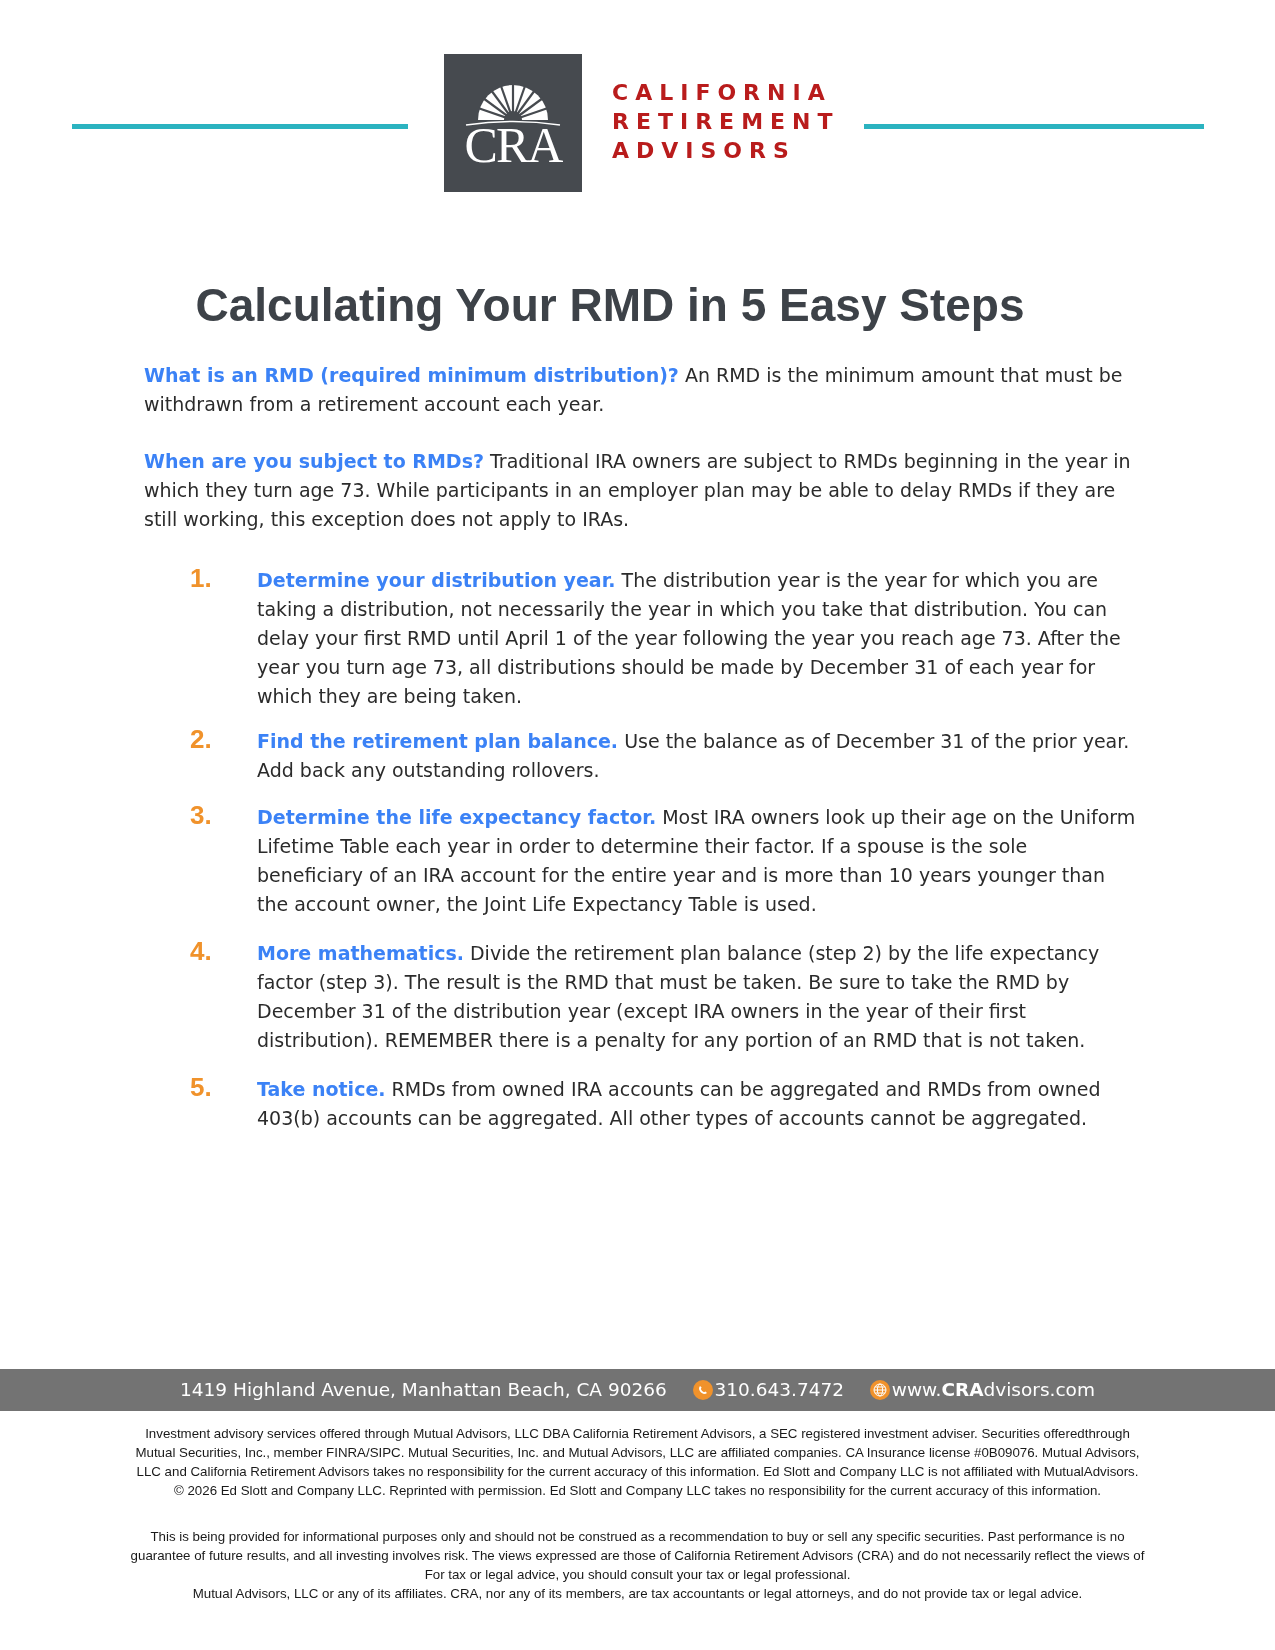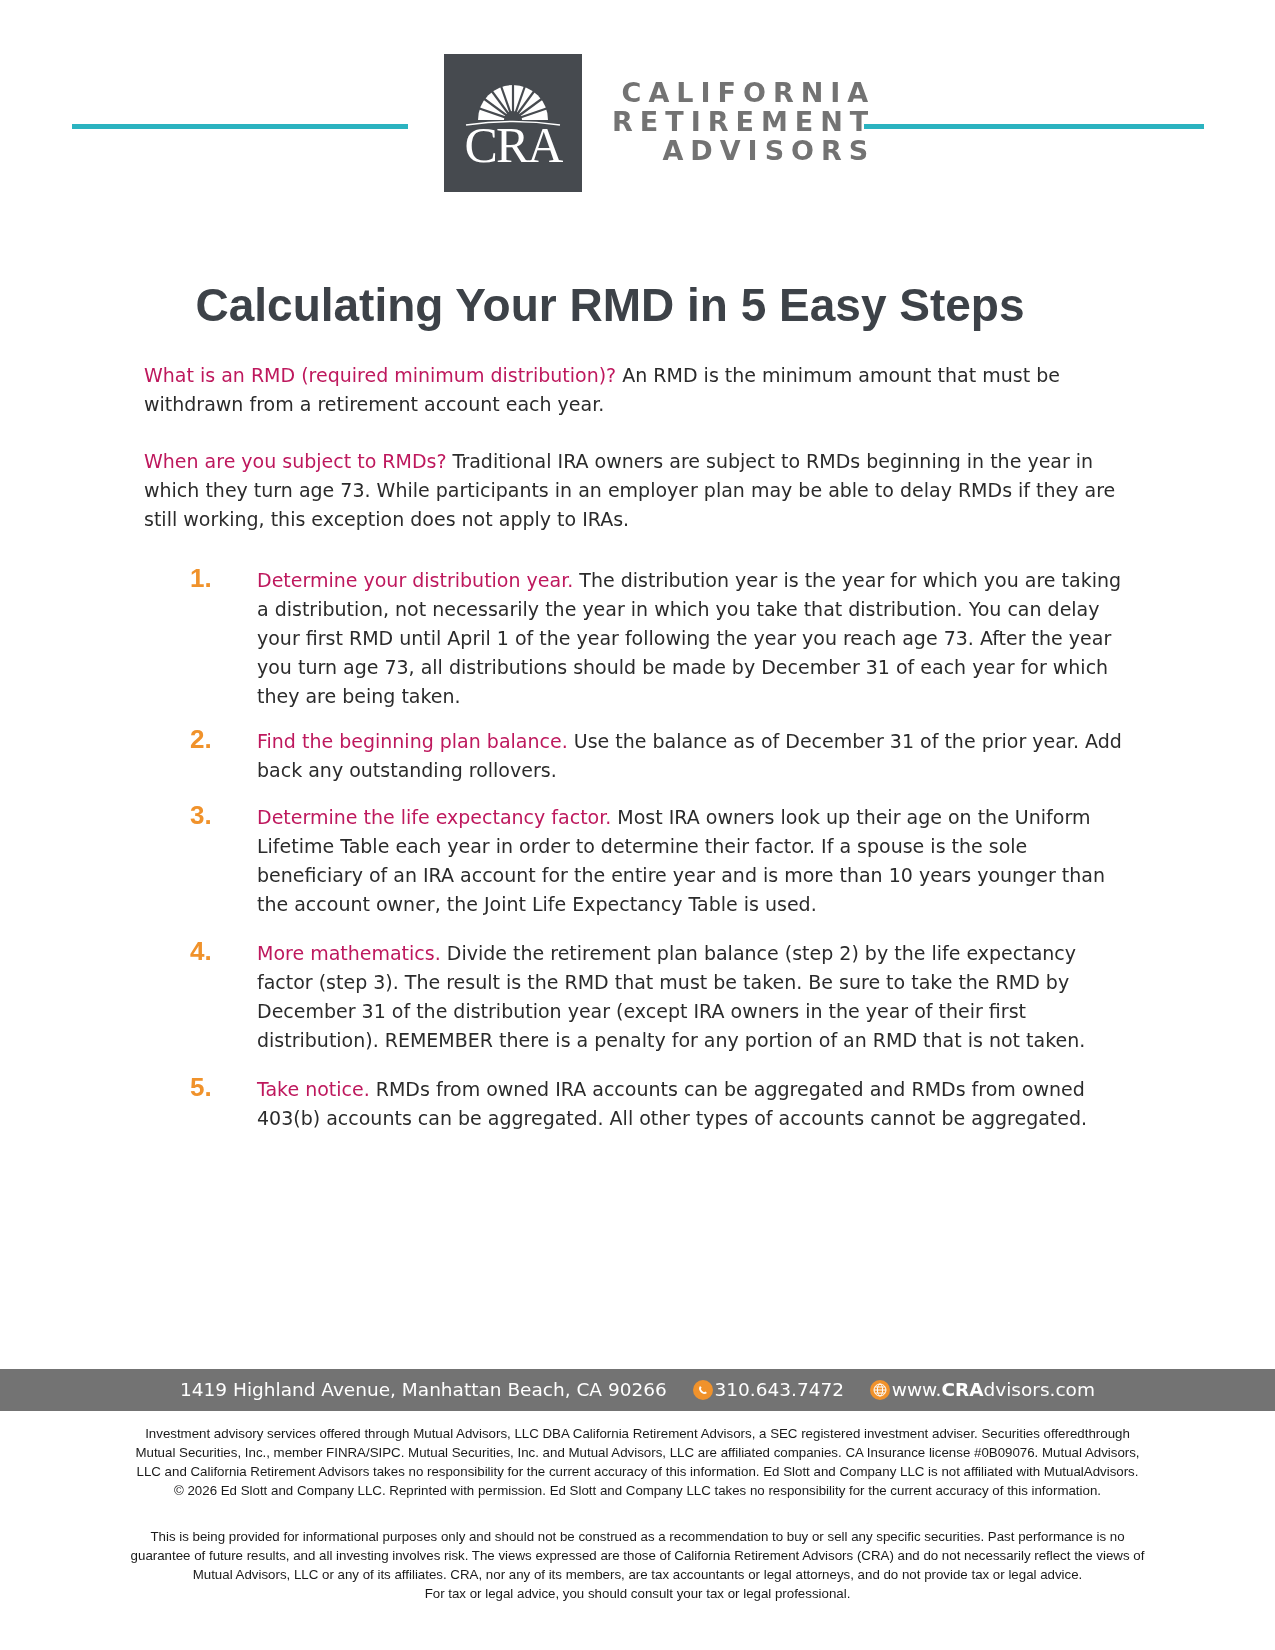--- a/index.html
+++ b/index.html
@@ -7,31 +7,31 @@
          font-family: "Liberation Sans", "DejaVu Sans", sans-serif; color: #2b2b2b; }
 
   .header-line { position: absolute; top: 124px; height: 5px; background: #2bb3c0; }
   .header-line.left { left: 72px; width: 336px; }
   .header-line.right { left: 864px; width: 340px; }
 
   .logo-box { position: absolute; left: 444px; top: 54px; width: 138px; height: 138px; background: #464a4f; }
   .logo-sun { position: absolute; left: 20px; top: 24px; width: 98px; height: 50px; }
   .logo-cra { position: absolute; left: 0; top: 62px; width: 138px; text-align: center;
               font-family: "Liberation Serif", "DejaVu Serif", serif; font-size: 50px; color: #ffffff; letter-spacing: -2px; }
-  .logo-words { position: absolute; left: 612px; top: 78px; font-family: "DejaVu Sans", sans-serif; font-size: 27px;
-                color: #737373; letter-spacing: 7px; line-height: 29px; font-weight: bold; text-align: right; }
+  .logo-words { position: absolute; left: 612px; top: 78px; font-family: "DejaVu Sans", sans-serif; font-size: 22px;
+                color: #b91c1c; letter-spacing: 7px; line-height: 29px; font-weight: bold; }
 
   .title { position: absolute; left: 0; top: 278px; width: 1220px; text-align: center;
            font-size: 46px; font-weight: bold; color: #3d4248; }
 
   .intro { position: absolute; left: 144px; width: 1000px; font-size: 20.5px; line-height: 29px; color: #2b2b2b;
            font-family: "DejaVu Sans", sans-serif; font-size: 19px; }
   .intro.p1 { top: 361px; }
   .intro.p2 { top: 447px; }
-  .lead { color: #be185d; font-weight: normal; }
+  .lead { color: #3b82f6; font-weight: bold; }
   .step { position: absolute; left: 190px; width: 960px; }
   .step-num { position: absolute; left: 0; top: -3px; font-size: 26px; font-weight: bold; color: #f0922b; }
   .step-text { position: absolute; left: 67px; width: 880px; font-family: "DejaVu Sans", sans-serif;
                font-size: 19px; line-height: 29px; color: #2b2b2b; }
 
   .footer-bar { position: absolute; left: 0; top: 1369px; width: 1275px; height: 42px; background: #737373;
                 color: #ffffff; font-family: "DejaVu Sans", sans-serif; font-size: 18.5px; line-height: 42px;
                 text-align: center; white-space: nowrap; }
   .footer-bar .sep { display: inline-block; width: 14px; }
   .icon-circle { display: inline-block; width: 20px; height: 20px; border-radius: 50%; background: #f0922b;
@@ -89,21 +89,21 @@
 <div class="step" style="top:566px;">
   <div class="step-num">1.</div>
   <div class="step-text">
     <span class="lead">Determine your distribution year.</span><span> The distribution year is the year for which you are taking a distribution, not necessarily the year in which you take that distribution. You can delay your first RMD until April 1 of the year following the year you reach age 73. After the year you turn age 73, all distributions should be made by December 31 of each year for which they are being taken.</span>
   </div>
 </div>
 
 <div class="step" style="top:727px;">
   <div class="step-num">2.</div>
   <div class="step-text">
-    <span class="lead">Find the beginning plan balance.</span><span> Use the balance as of December 31 of the prior year. Add back any outstanding rollovers.</span>
+    <span class="lead">Find the retirement plan balance.</span><span> Use the balance as of December 31 of the prior year. Add back any outstanding rollovers.</span>
   </div>
 </div>
 
 <div class="step" style="top:803px;">
   <div class="step-num">3.</div>
   <div class="step-text">
     <span class="lead">Determine the life expectancy factor.</span><span> Most IRA owners look up their age on the Uniform Lifetime Table each year in order to determine their factor. If a spouse is the sole beneficiary of an IRA account for the entire year and is more than 10 years younger than the account owner, the Joint Life Expectancy Table is used.</span>
   </div>
 </div>
 
@@ -145,15 +145,15 @@
 
 <div class="disclaimer d1">
   <span class="line">Investment advisory services offered through Mutual Advisors, LLC DBA California Retirement Advisors, a SEC registered investment adviser. Securities offeredthrough</span>
   <span class="line">Mutual Securities, Inc., member FINRA/SIPC. Mutual Securities, Inc. and Mutual Advisors, LLC are affiliated companies. CA Insurance license #0B09076. Mutual Advisors,</span>
   <span class="line">LLC and California Retirement Advisors takes no responsibility for the current accuracy of this information.  Ed Slott and Company LLC is not affiliated with MutualAdvisors.</span>
   <span class="line">© 2026 Ed Slott and Company LLC. Reprinted with permission. Ed Slott and Company LLC takes no responsibility for the current accuracy of this information.</span>
 </div>
 <div class="disclaimer d2">
   <span class="line">This is being provided for informational purposes only and should not be construed as a recommendation to buy or sell any specific securities. Past performance is no</span>
   <span class="line">guarantee of future results, and all investing involves risk. The views expressed are those of California Retirement Advisors (CRA) and do not necessarily reflect the views of</span>
+  <span class="line">For tax or legal advice, you should consult your tax or legal professional.</span>
   <span class="line">Mutual Advisors, LLC or any of its affiliates. CRA, nor any of its members, are tax accountants or legal attorneys, and do not provide tax or legal advice.</span>
-  <span class="line">For tax or legal advice, you should consult your tax or legal professional.</span>
 </div>
 
 </body></html>

